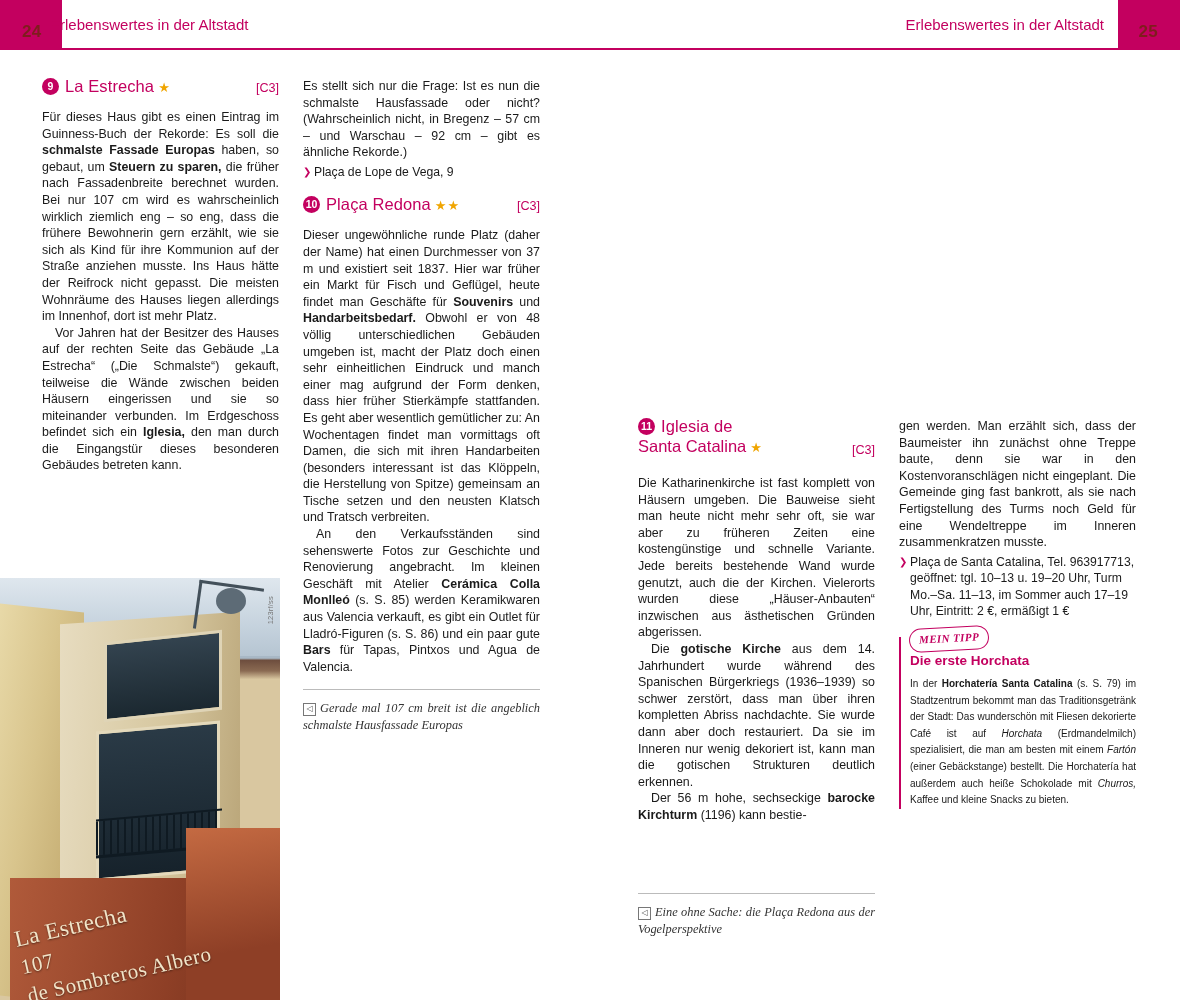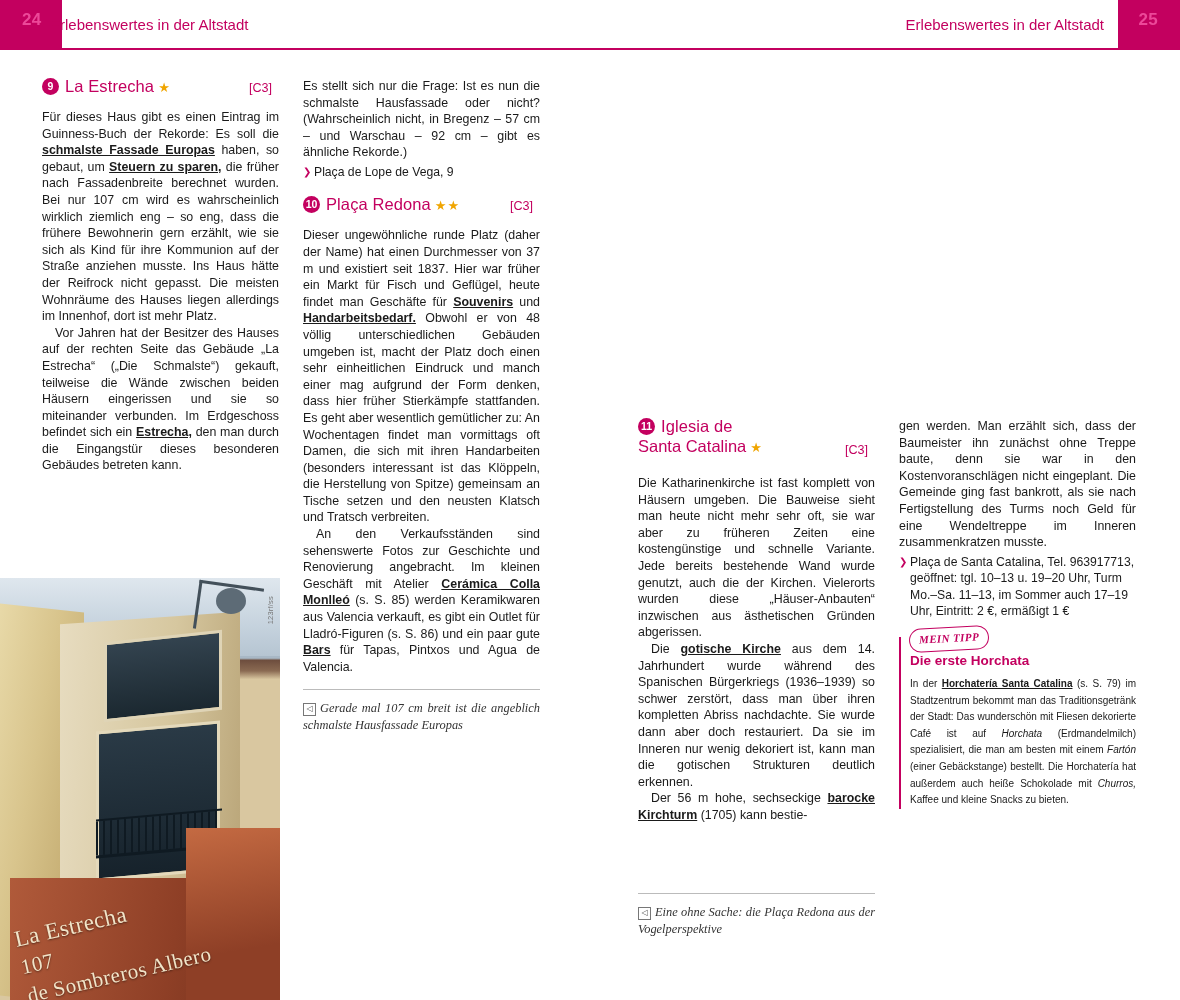--- a/index.html
+++ b/index.html
@@ -42,24 +42,24 @@
     top: 0;
     height: 48px;
     width: 62px;
     background: #c3005f;
   }
   .left .runhead .bar { left: 0; }
   .right .runhead .bar { right: 0; }
 
   .folio {
     position: absolute;
-    top: 10px;
+    top: 22px;
     font-size: 17px;
     font-weight: bold;
-    color: #ec4899;
+    color: #7f1d1d;
     letter-spacing: 0.3px;
   }
   .left .folio { left: 22px; }
   .right .folio { right: 22px; }
 
   .runtitle {
     position: absolute;
     top: 16px;
     font-size: 15px;
     color: #c3005f;
@@ -124,34 +124,34 @@
     letter-spacing: 0.1px;
   }
   .stars {
     color: #f0a500;
     font-size: 13px;
     letter-spacing: 1px;
     margin-left: 4px;
   }
   .gridref {
     position: absolute;
-    right: 7px;
+    right: 0;
     top: 2px;
     font-size: 12.6px;
     color: #c3005f;
   }
   .entry-head.two-line .gridref { top: 24px; }
   .title-line2 {
     display: block;
     font-size: 16.5px;
     color: #c3005f;
     margin-top: 1px;
   }
 
-  b, strong { font-weight: bold; text-decoration: underline; }
+  b, strong { font-weight: bold; }
 
   
   .addr {
     position: relative;
     padding-left: 11px;
     margin-top: 3px;
     text-align: left;
     font-size: 12.2px;
     line-height: 16.4px;
   }
@@ -356,21 +356,21 @@
 
     <div class="col col1" style="width:237px;">
 
       <div class="entry-head">
         <span class="numdot">9</span><span class="entry-title">La Estrecha</span><span class="stars">★</span>
         <span class="gridref">[C3]</span>
       </div>
 
       <p><span>Für dieses Haus gibt es einen Eintrag im Guinness-Buch der Rekorde: Es soll die </span><b>schmalste Fassade Europas</b><span> haben, so gebaut, um </span><b>Steuern zu sparen,</b><span> die früher nach Fassadenbreite berechnet wurden. Bei nur 107 cm wird es wahrscheinlich wirklich ziemlich eng – so eng, dass die frühere Bewohnerin gern erzählt, wie sie sich als Kind für ihre Kommunion auf der Straße anziehen musste. Ins Haus hätte der Reifrock nicht gepasst. Die meisten Wohnräume des Hauses liegen allerdings im Innenhof, dort ist mehr Platz.</span></p>
 
-      <p class="indent"><span>Vor Jahren hat der Besitzer des Hauses auf der rechten Seite das Gebäude „La Estrecha“ („Die Schmalste“) gekauft, teilweise die Wände zwischen beiden Häusern eingerissen und sie so miteinander verbunden. Im Erdgeschoss befindet sich ein </span><b>Estrecha,</b><span> den man durch die Eingangstür dieses besonderen Gebäudes betreten kann.</span></p>
+      <p class="indent"><span>Vor Jahren hat der Besitzer des Hauses auf der rechten Seite das Gebäude „La Estrecha“ („Die Schmalste“) gekauft, teilweise die Wände zwischen beiden Häusern eingerissen und sie so miteinander verbunden. Im Erdgeschoss befindet sich ein </span><b>Iglesia,</b><span> den man durch die Eingangstür dieses besonderen Gebäudes betreten kann.</span></p>
     </div>
 
     <div class="photo" id="photo-estrecha">
       <div class="facade">
         <div class="fac-sky"></div>
         <div class="fac-wall-left"></div>
         <div class="fac-main"></div>
         <div class="fac-antenna"></div>
         <div class="fac-dish"></div>
         <div class="fac-balcony2"></div>
@@ -422,21 +422,21 @@
       <div class="entry-head two-line" style="min-height:48px;">
         <span class="numdot">11</span><span class="entry-title">Iglesia de</span>
         <span class="title-line2"><span>Santa Catalina</span><span class="stars">★</span></span>
         <span class="gridref">[C3]</span>
       </div>
 
       <p>Die Katharinenkirche ist fast komplett von Häusern umgeben. Die Bauweise sieht man heute nicht mehr sehr oft, sie war aber zu früheren Zeiten eine kostengünstige und schnelle Variante. Jede bereits bestehende Wand wurde genutzt, auch die der Kirchen. Vielerorts wurden diese „Häuser-Anbauten“ inzwischen aus ästhetischen Gründen abgerissen.</p>
 
       <p class="indent"><span>Die </span><b>gotische Kirche</b><span> aus dem 14. Jahrhundert wurde während des Spanischen Bürgerkriegs (1936–1939) so schwer zerstört, dass man über ihren kompletten Abriss nachdachte. Sie wurde dann aber doch restauriert. Da sie im Inneren nur wenig dekoriert ist, kann man die gotischen Strukturen deutlich erkennen.</span></p>
 
-      <p class="indent"><span>Der 56 m hohe, sechseckige </span><b>barocke Kirchturm</b><span> (1705) kann bestie-</span></p>
+      <p class="indent"><span>Der 56 m hohe, sechseckige </span><b>barocke Kirchturm</b><span> (1196) kann bestie-</span></p>
 
       <div class="caption-block divider-top" style="margin-top:70px;">
         <span class="caption"><span class="capicon">◁</span><span>Eine ohne Sache: die Plaça Redona aus der Vogelperspektive</span></span>
       </div>
     </div>
 
     <div class="col col2" style="top:418px;">
       <p>gen werden. Man erzählt sich, dass der Baumeister ihn zunächst ohne Treppe baute, denn sie war in den Kostenvoranschlägen nicht eingeplant. Die Gemeinde ging fast bankrott, als sie nach Fertigstellung des Turms noch Geld für eine Wendeltreppe im Inneren zusammenkratzen musste.</p>
 
       <div class="addr">Plaça de Santa Catalina, Tel. 963917713, geöffnet: tgl. 10–13 u. 19–20 Uhr, Turm Mo.–Sa. 11–13, im Sommer auch 17–19 Uhr, Eintritt: 2 €, ermäßigt 1 €</div>

